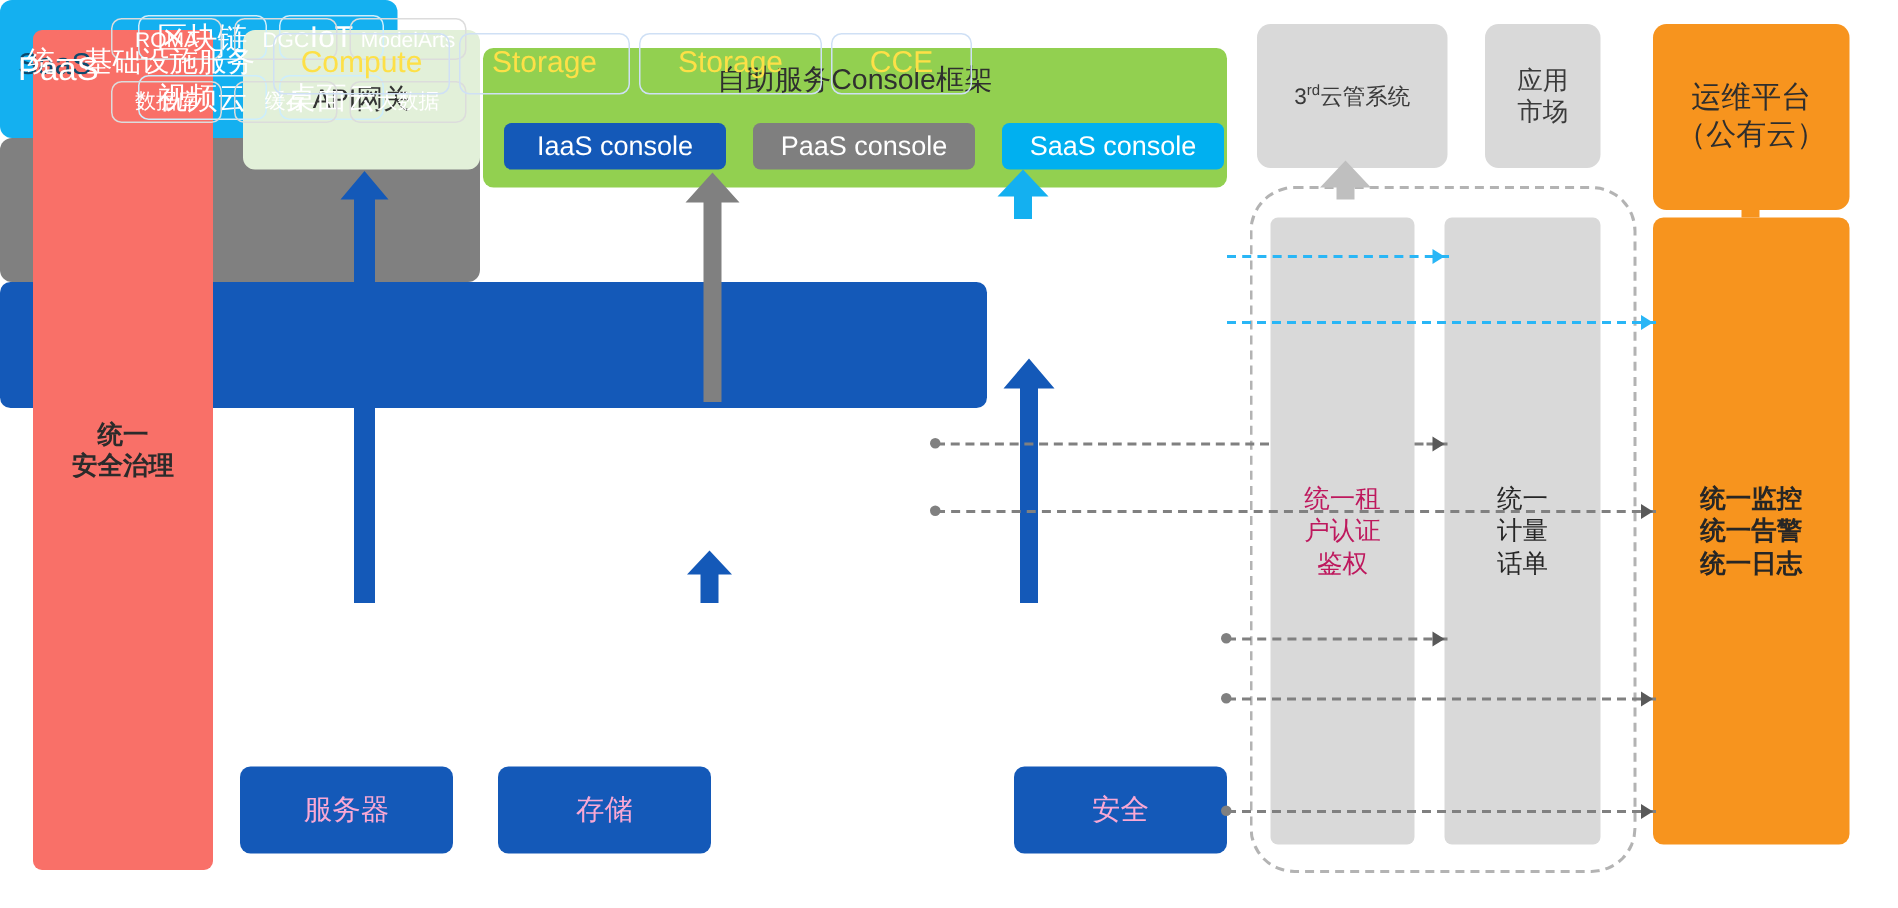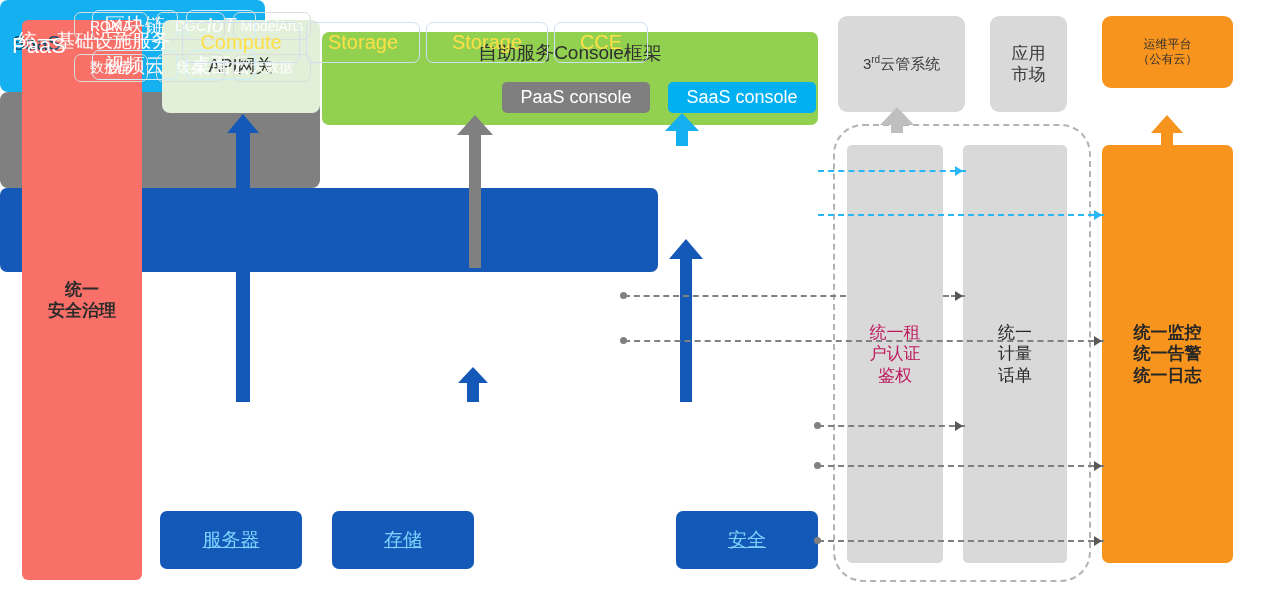--- a/index.html
+++ b/index.html
@@ -56,22 +56,22 @@
     left:838px;top:16px;width:127px;height:96px;
     background:#d9d9d9;border-radius:9px;color:#3a3a3a;font-size:15px;
   }
   #third-cloud sup{font-size:10px;vertical-align:super;}
   #app-market{
     left:990px;top:16px;width:77px;height:96px;
     background:#d9d9d9;border-radius:9px;color:#3a3a3a;font-size:17px;
   }
   
   #ops-platform{
-    left:1102px;top:16px;width:131px;height:72px;
-    background:#f7941e;border-radius:9px;color:#2e2e2e;font-size:12px;
+    left:1102px;top:16px;width:131px;height:124px;
+    background:#f7941e;border-radius:9px;color:#2e2e2e;font-size:20px;
   }
 
   
   #dashed-region{
     position:absolute;left:833px;top:124px;width:258px;height:458px;
     border:2px dashed #b3b3b3;border-radius:30px;box-sizing:border-box;
   }
   
   #auth-col{
     left:847px;top:145px;width:96px;height:418px;
@@ -92,21 +92,21 @@
   #saas-block{
     left:553px;top:146px;width:265px;height:92px;
     background:#14b0f0;border-radius:8px;display:block;
   }
   #saas-label{position:absolute;left:12px;top:32px;color:#0c4a6e;font-size:20px;}
   .saas-chip{
     position:absolute;height:28px;border:1.6px solid #cdeefd;border-radius:7px;
     display:flex;align-items:center;justify-content:center;color:#fff;font-size:20px;
   }
   #saas-c1{left:92px;top:10px;width:84px;}
-  #saas-c2{left:186px;top:10px;width:68px;font-style:italic;}
+  #saas-c2{left:186px;top:10px;width:68px;}
   #saas-c3{left:92px;top:50px;width:84px;}
   #saas-c4{left:186px;top:50px;width:68px;}
 
   
   #paas-block{
     left:304px;top:268px;width:320px;height:96px;
     background:#808080;border-radius:8px;display:block;
   }
   #paas-label{position:absolute;left:12px;top:33px;color:#fff;font-size:22px;}
   .paas-chip{
@@ -132,21 +132,21 @@
     display:flex;align-items:center;justify-content:center;color:#fde047;font-size:20px;
   }
   #infra-c1{left:182px;width:116px;}
   #infra-c2{left:306px;width:112px;}
   #infra-c3{left:426px;width:120px;}
   #infra-c4{left:554px;width:92px;}
 
   
   .bottom-box{
     top:511px;height:58px;background:#1459b8;border-radius:7px;
-    color:#7dd3fc;font-size:19px;text-decoration:underline;
+    color:#f9a8d4;font-size:19px;
   }
   #bb1{left:160px;width:142px;}
   #bb2{left:332px;width:142px;}
   #bb3{left:504px;width:142px;}
   #bb4{left:676px;width:142px;}
 
   
   .dline{position:absolute;height:0;border-top:2px dashed #808080;}
   .dline.cyan{border-top-color:#29b6f6;}
   .dot{position:absolute;width:7px;height:7px;border-radius:50%;background:#808080;}
@@ -160,20 +160,21 @@
 
 <div id="stage">
 
   <div class="box lbl" id="security-col">统一
 安全治理</div>
 
   <div class="box lbl" id="api-gw">API网关</div>
 
   <div class="box" id="console-frame">
     <div id="console-title">自助服务Console框架</div>
+    <div class="console-chip" id="chip-iaas">IaaS console</div>
     <div class="console-chip" id="chip-paas">PaaS console</div>
     <div class="console-chip" id="chip-saas">SaaS console</div>
   </div>
 
   <div class="box" id="third-cloud">
     <span><span>3</span><sup>rd</sup><span>云管系统</span></span>
   </div>
   <div class="box lbl" id="app-market">应用
 市场</div>
 

